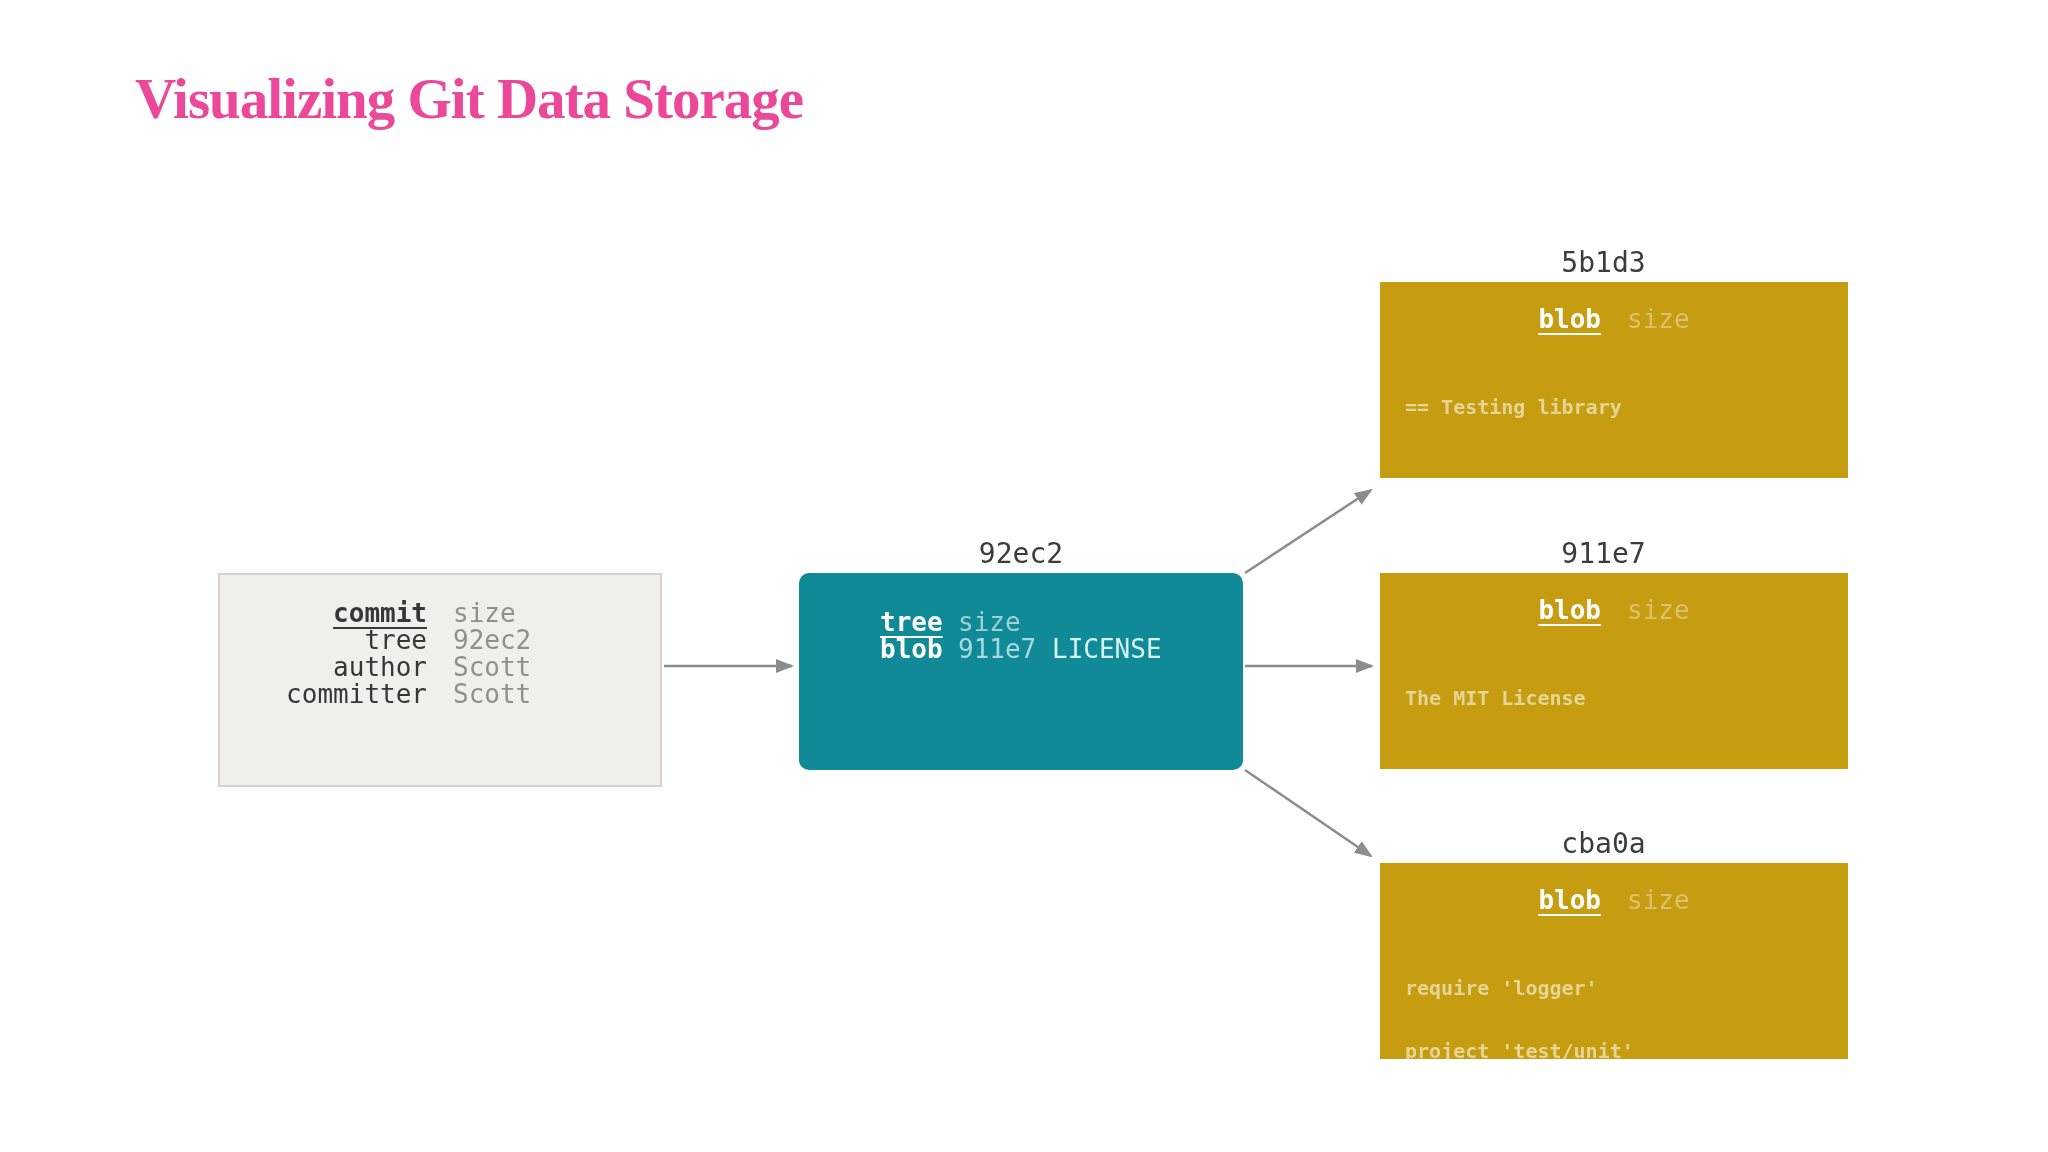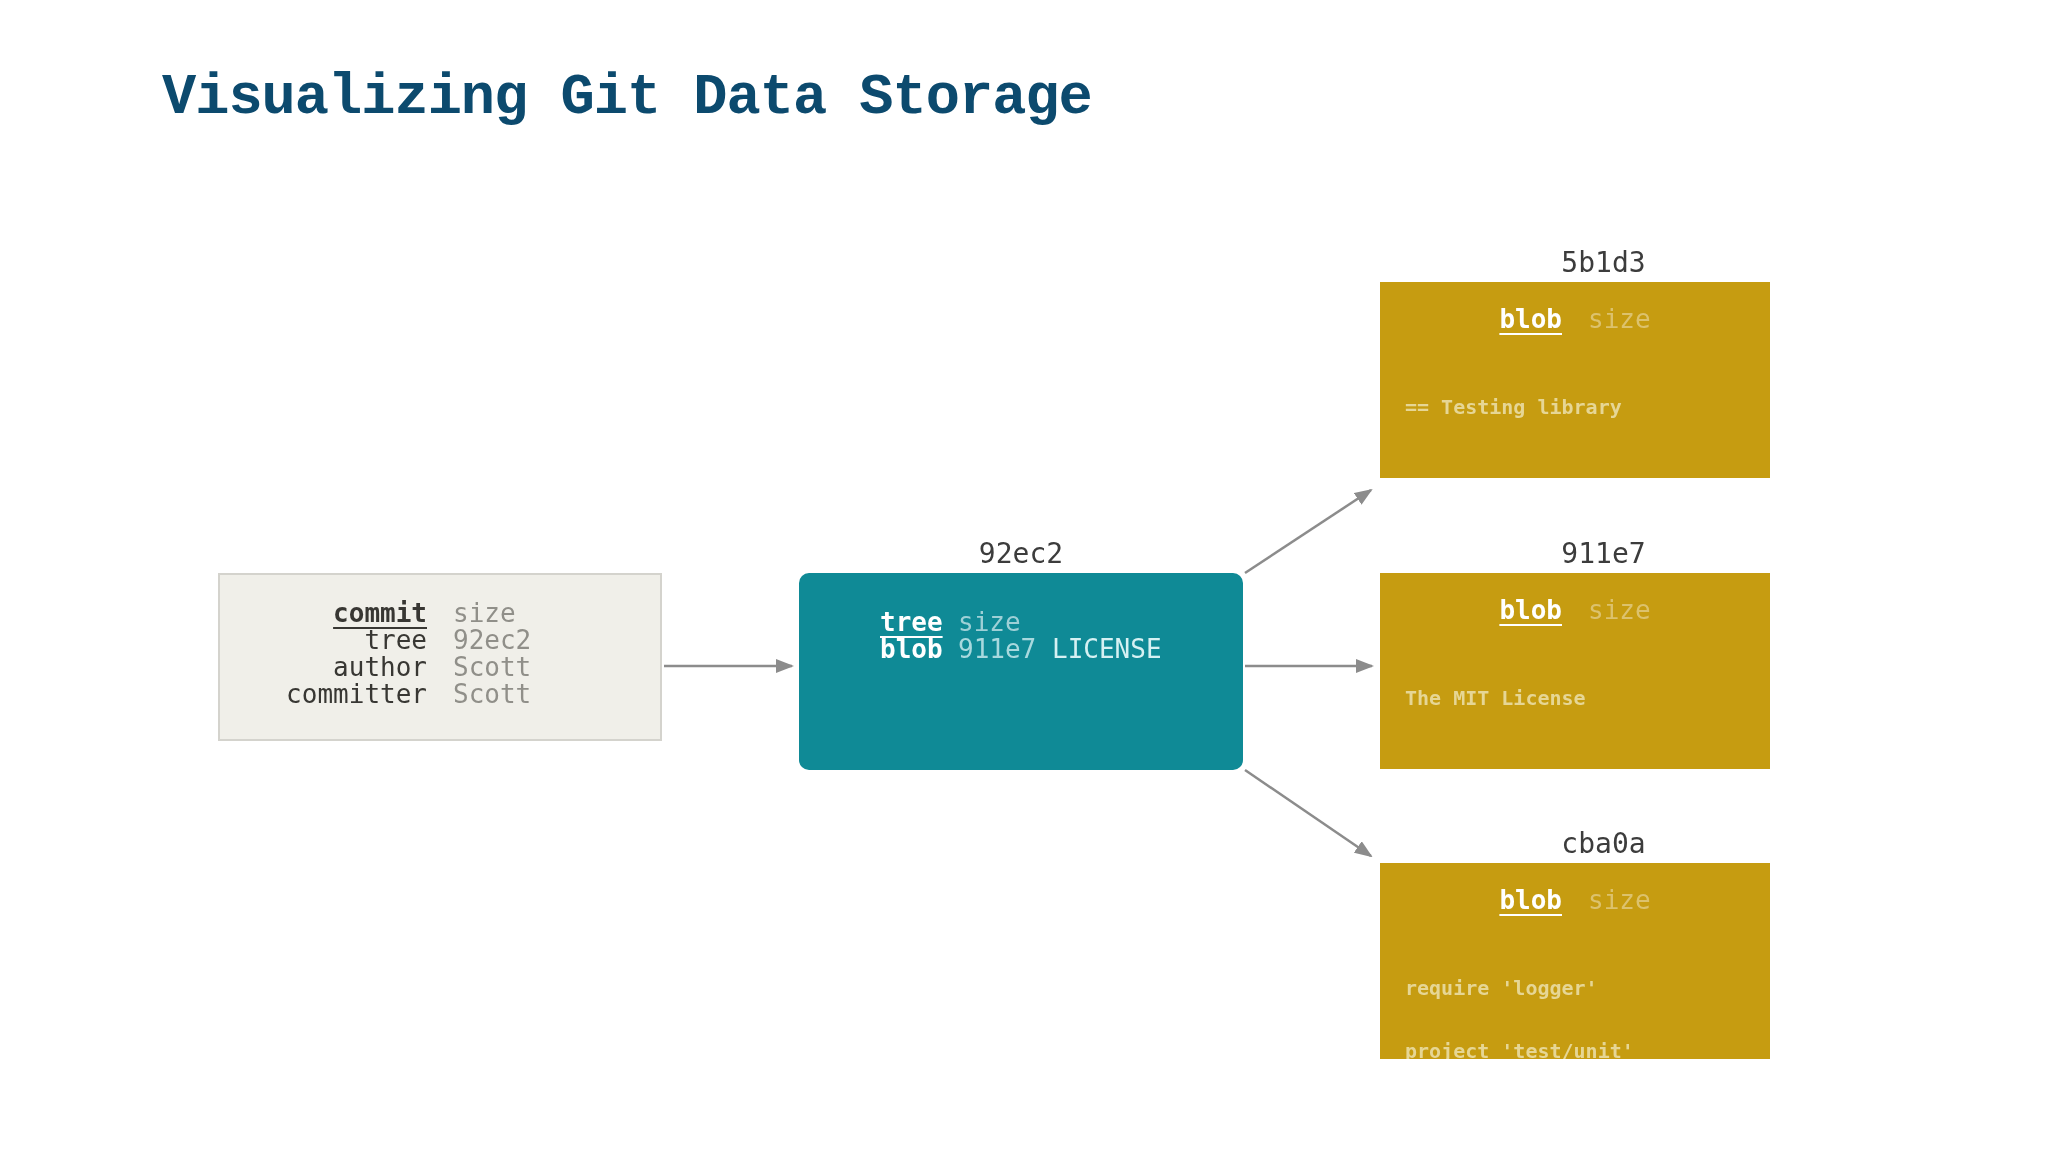--- a/index.html
+++ b/index.html
@@ -8,28 +8,28 @@
     width: 2048px;
     height: 1152px;
     background: #ffffff;
     overflow: hidden;
     font-family: "DejaVu Sans Mono", "Liberation Mono", monospace;
   }
 
   
   .title {
     position: absolute;
-    left: 162px;
+    left: 135px;
     top: 66px;
     margin: 0;
-    font-family: Liberation Mono, monospace;
+    font-family: Liberation Serif, serif;
     font-weight: bold;
     font-size: 57px;
     letter-spacing: -1px;
-    color: #0c4a6e;
+    color: #ec4899;
   }
 
   
   .arrows {
     position: absolute;
     left: 0; top: 0;
     width: 2048px; height: 1152px;
     pointer-events: none;
   }
   .arrows line { stroke: var(--arrow-gray, #8c8c8c); stroke-width: 2.5; }
@@ -45,30 +45,30 @@
     color: #3c3c3c;
   }
 
   
   .obj {
     position: absolute;
     box-sizing: border-box;
     overflow: hidden;
   }
   .commit {
-    left: 218px; top: 573px; width: 444px; height: 168px;
+    left: 218px; top: 573px; width: 444px; height: 214px;
     background: var(--commit-bg, #f0efe9);
     border: 2px solid var(--commit-border, #d4d3cd);
   }
   .tree {
     left: 799px; top: 573px; width: 444px; height: 197px;
     background: var(--accent-teal, #0f8a96);
     border-radius: 10px;
   }
-  .blob { left: 1380px; width: 390px; height: 196px; background: var(--accent-gold, #c69c11); }
+  .blob { left: 1380px; width: 468px; height: 196px; background: var(--accent-gold, #c69c11); }
   .blob-0 { top: 282px; }
   .blob-1 { top: 573px; }
   .blob-2 { top: 863px; }
 
   
   .c-grid {
     display: grid;
     grid-template-columns: 207px 1fr;
     column-gap: 26px;
     margin-top: 25px;

